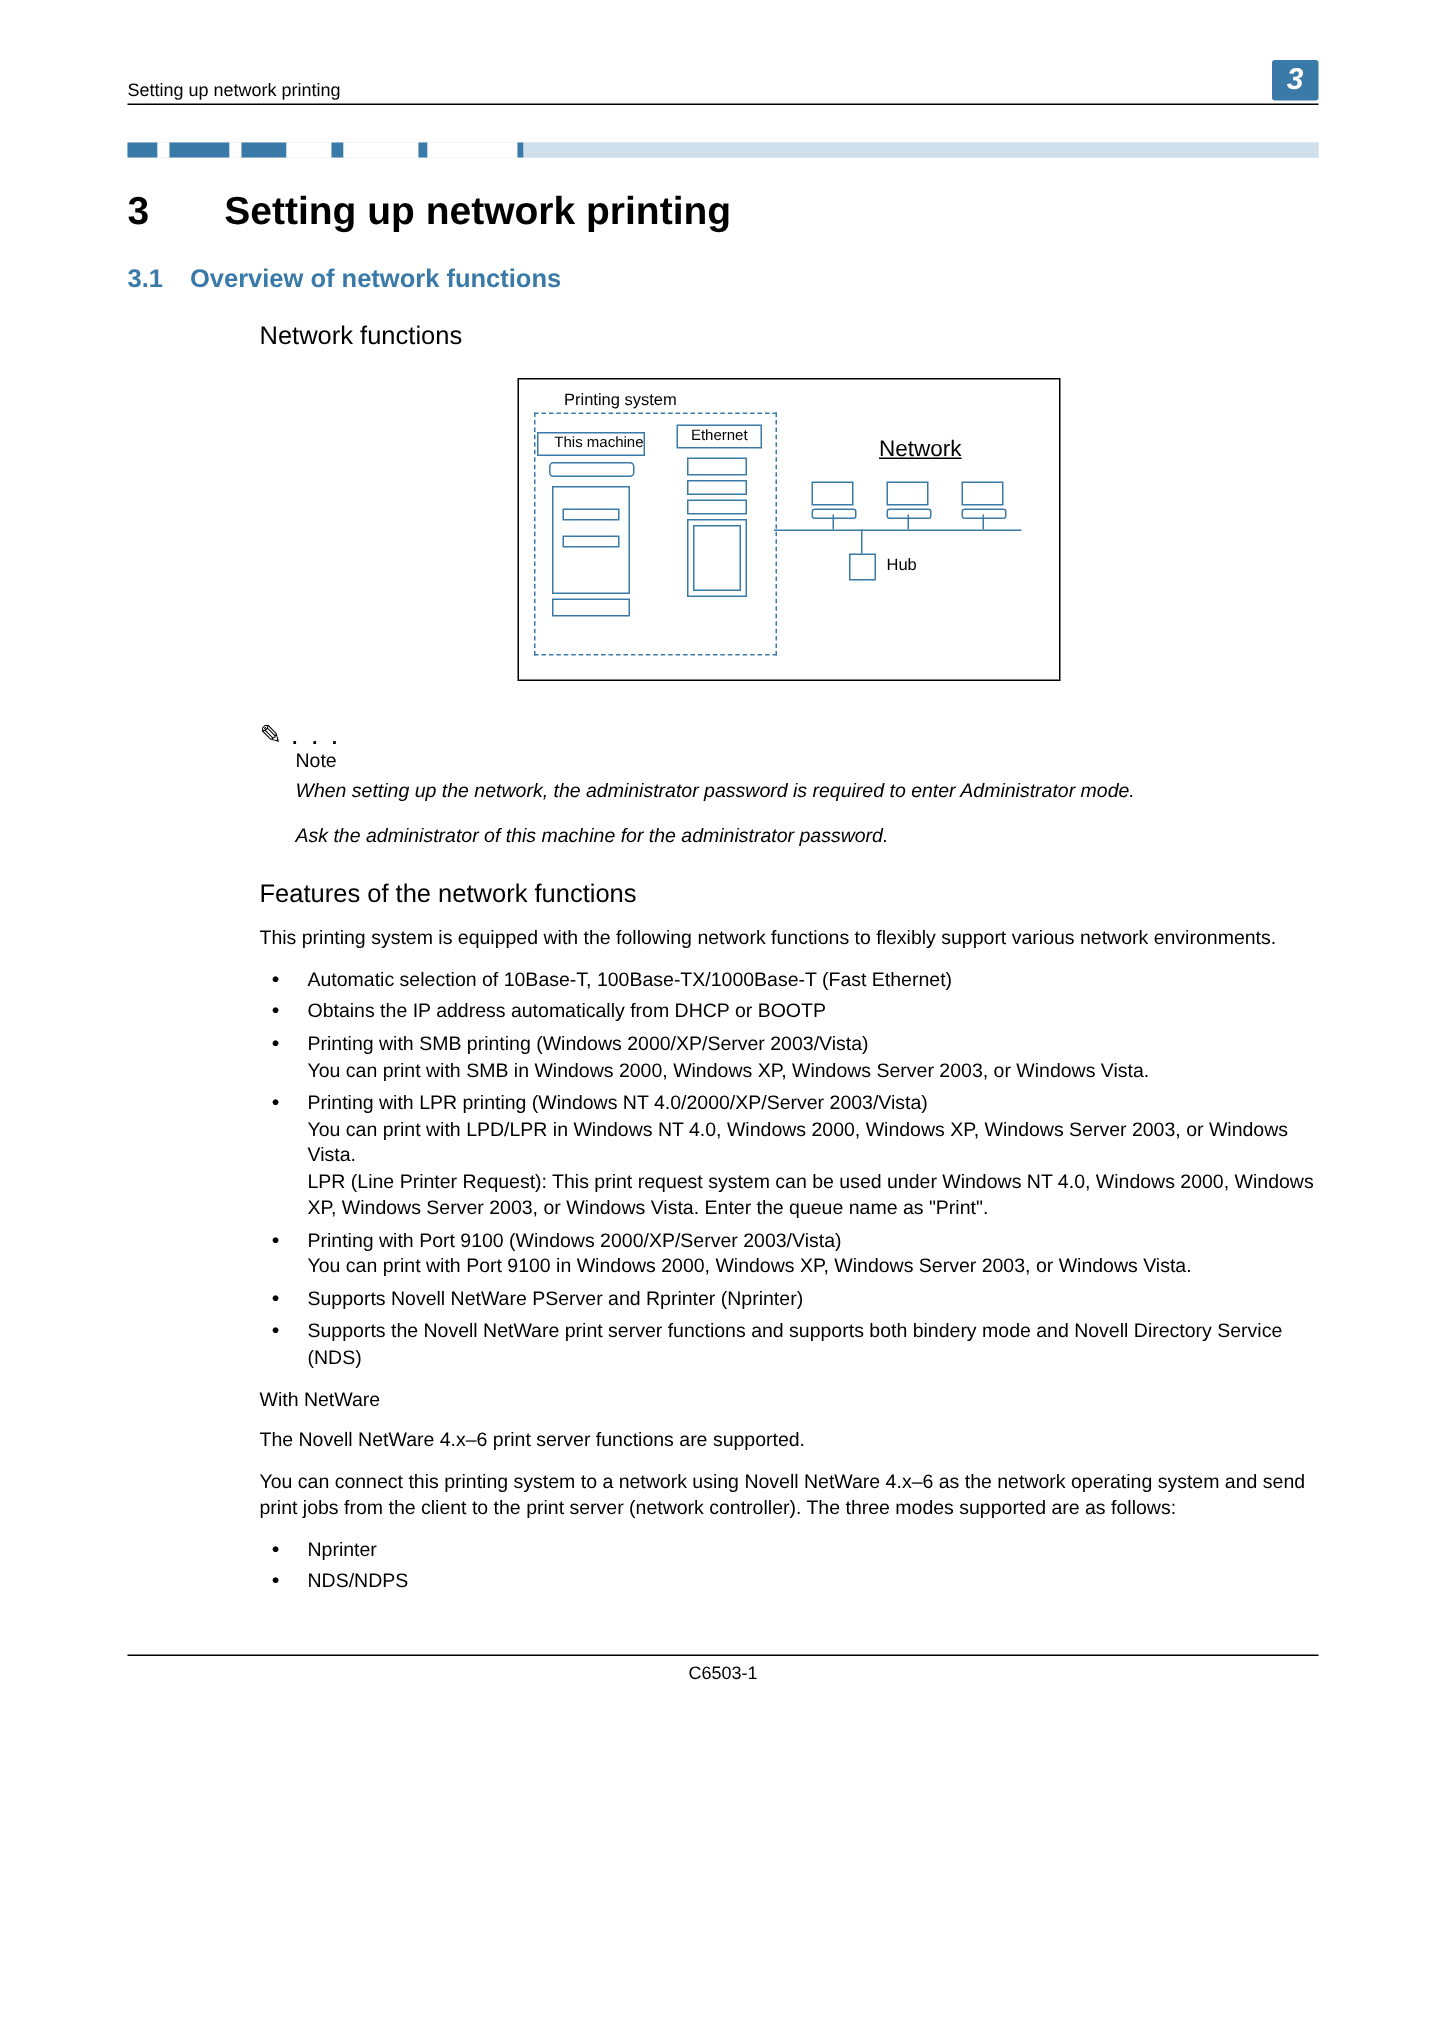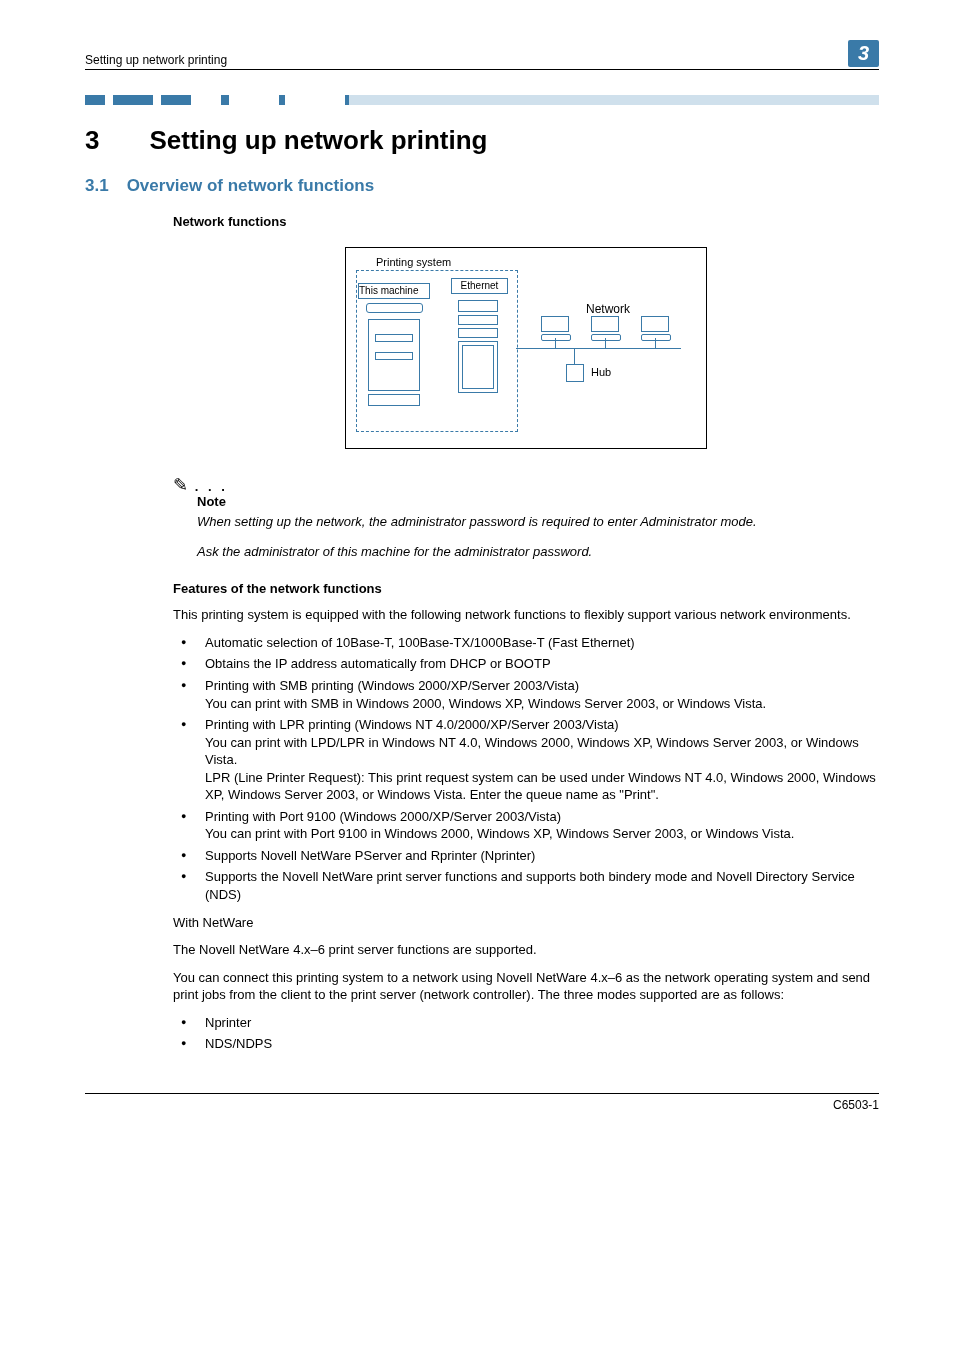--- a/index.html
+++ b/index.html
@@ -66,22 +66,22 @@
     color: #3a7aa8;
     margin: 0 0 18px 0;
     display: flex;
     gap: 18px;
   }
   .content-indent {
     margin-left: 88px;
     margin-right: 0;
   }
   h3.sub-title {
-    font-size: 13px;
-    font-weight: bold;
+    font-size: 17px;
+    font-weight: normal;
     margin: 0 0 10px 0;
   }
   p {
     margin: 0 0 10px 0;
     line-height: 1.35;
   }
   .diagram {
     border: 1px solid #000;
     width: 360px;
     height: 200px;
@@ -101,39 +101,40 @@
     border: 1px dashed #3a7aa8;
   }
   .this-machine {
     position: absolute;
     top: 35px;
     left: 12px;
     width: 70px;
     height: 14px;
     border: 1px solid #3a7aa8;
     font-size: 10px;
-    text-align: left;
+    text-align: right;
     line-height: 14px;
   }
   .ethernet {
     position: absolute;
     top: 30px;
     left: 105px;
     width: 55px;
     height: 14px;
     border: 1px solid #3a7aa8;
     font-size: 10px;
     text-align: center;
     line-height: 14px;
   }
   .network {
     position: absolute;
-    top: 54px;
+    top: 38px;
     left: 240px;
-    font-size: 12px;
+    font-size: 15px;
+    text-decoration: underline;
   }
   .hub {
     position: absolute;
     top: 118px;
     left: 245px;
     font-size: 11px;
   }
   .hub-box {
     position: absolute;
     top: 116px;
@@ -248,21 +249,21 @@
   }
   .note-icon {
     font-size: 18px;
     display: inline-block;
   }
   .note-dots {
     letter-spacing: 3px;
     font-weight: bold;
   }
   .note-label {
-    font-weight: bold;
+    font-weight: normal;
     margin-left: 24px;
     margin-top: -2px;
   }
   .note-body {
     font-style: italic;
     margin-left: 24px;
     margin-top: 4px;
     line-height: 1.4;
   }
   ul.bullets {
@@ -278,21 +279,21 @@
   }
   ul.bullets > li::before {
     content: "●";
     position: absolute;
     left: 8px;
     top: 2px;
     font-size: 9px;
   }
   .footer {
     display: flex;
-    justify-content: flex-end;
+    justify-content: center;
     border-top: 1px solid #000;
     margin-top: 40px;
     padding-top: 4px;
     font-size: 12px;
   }
 </style>
 </head>
 <body>
 <div class="page">
 

